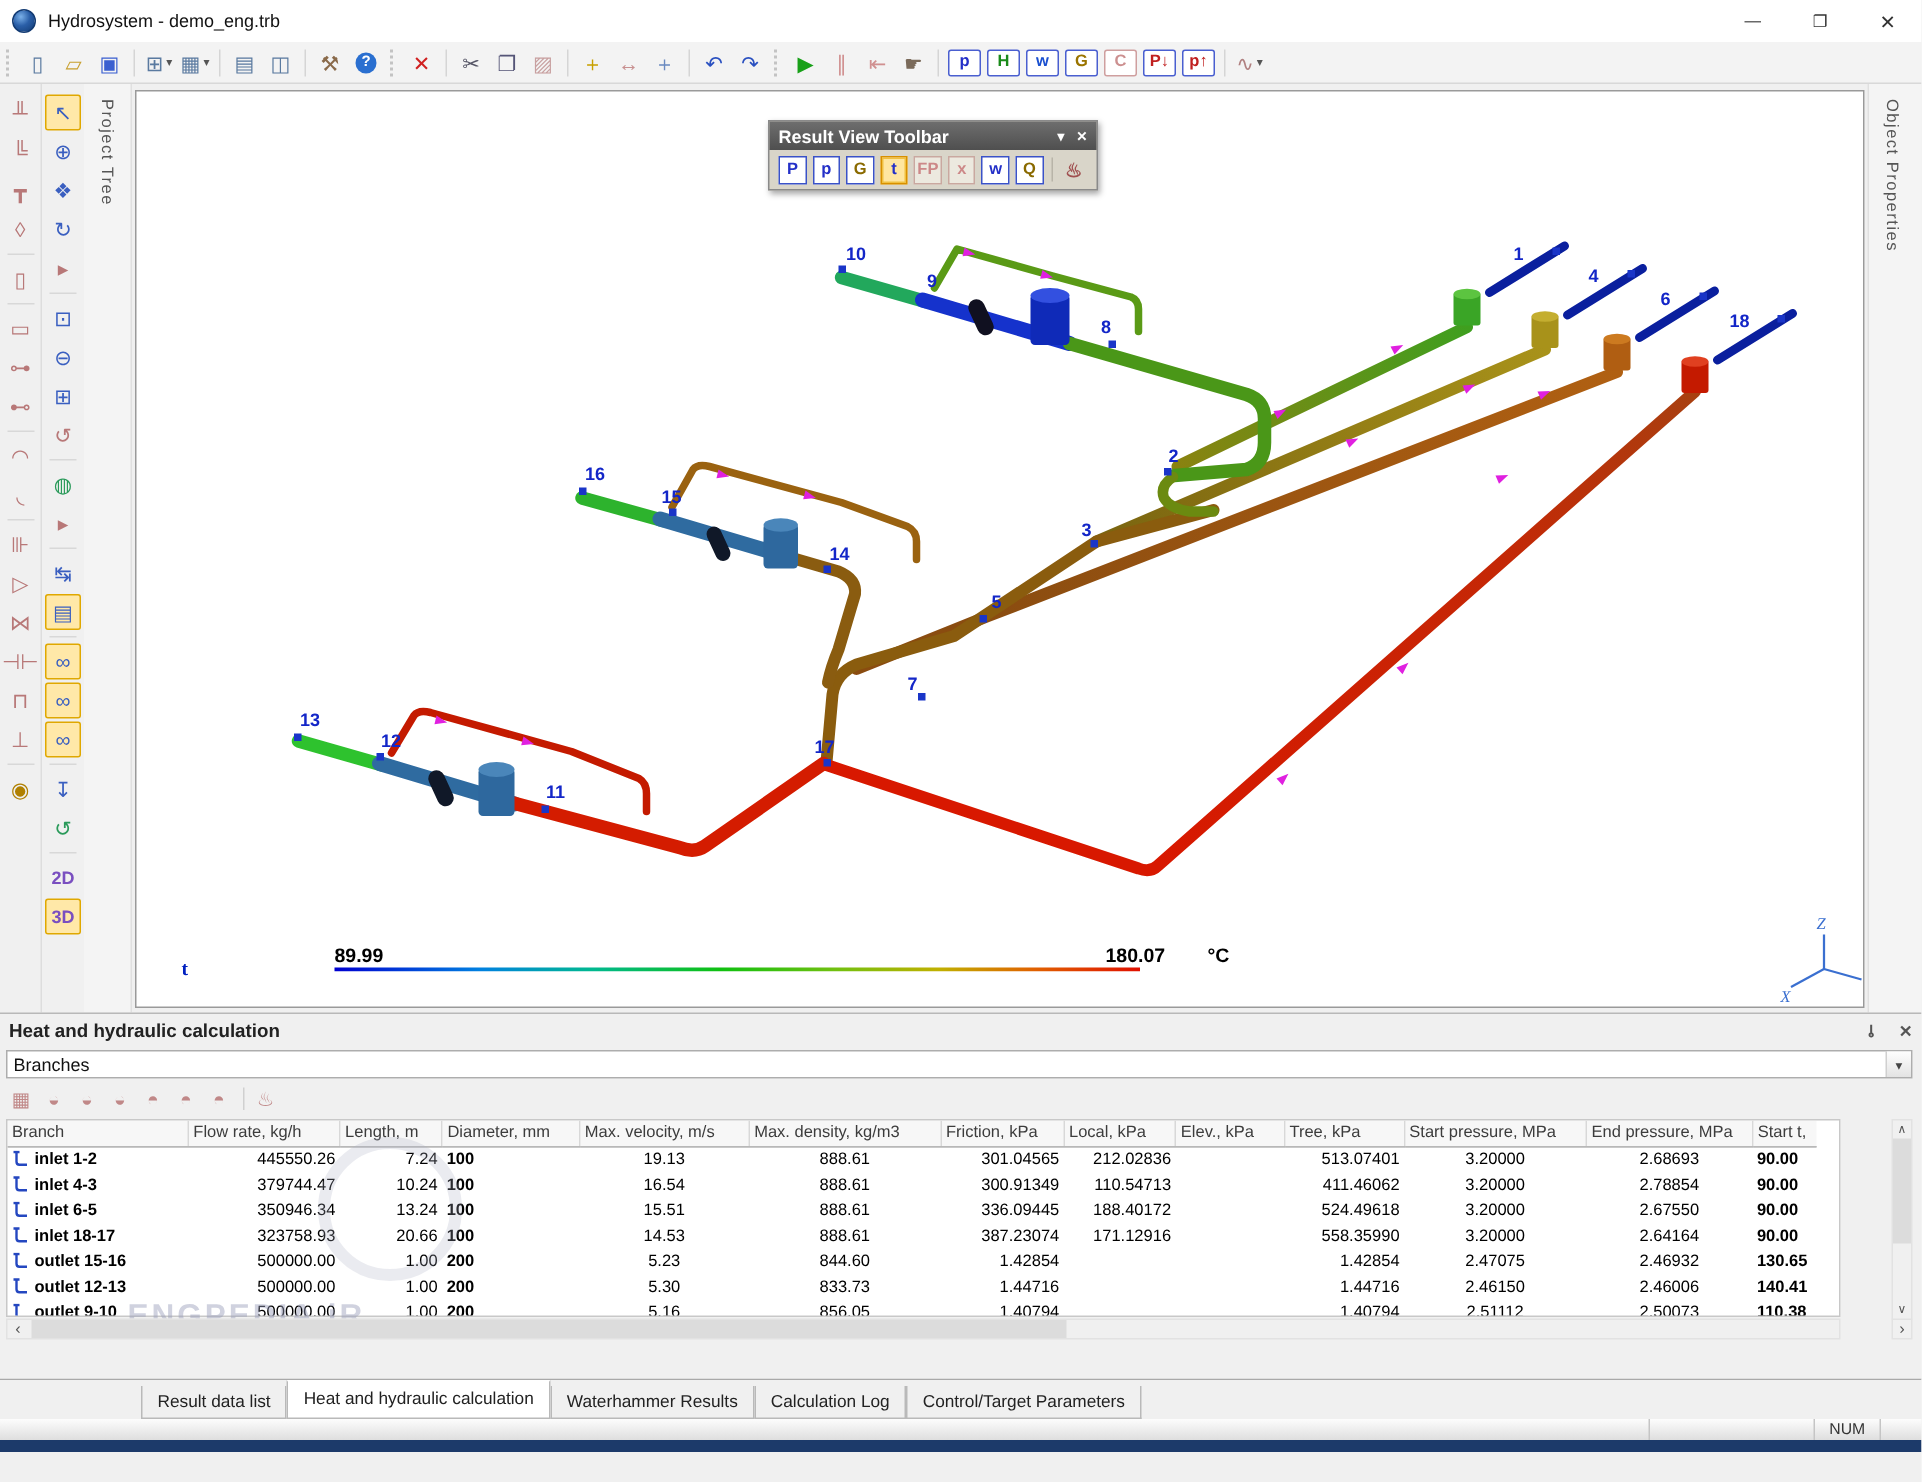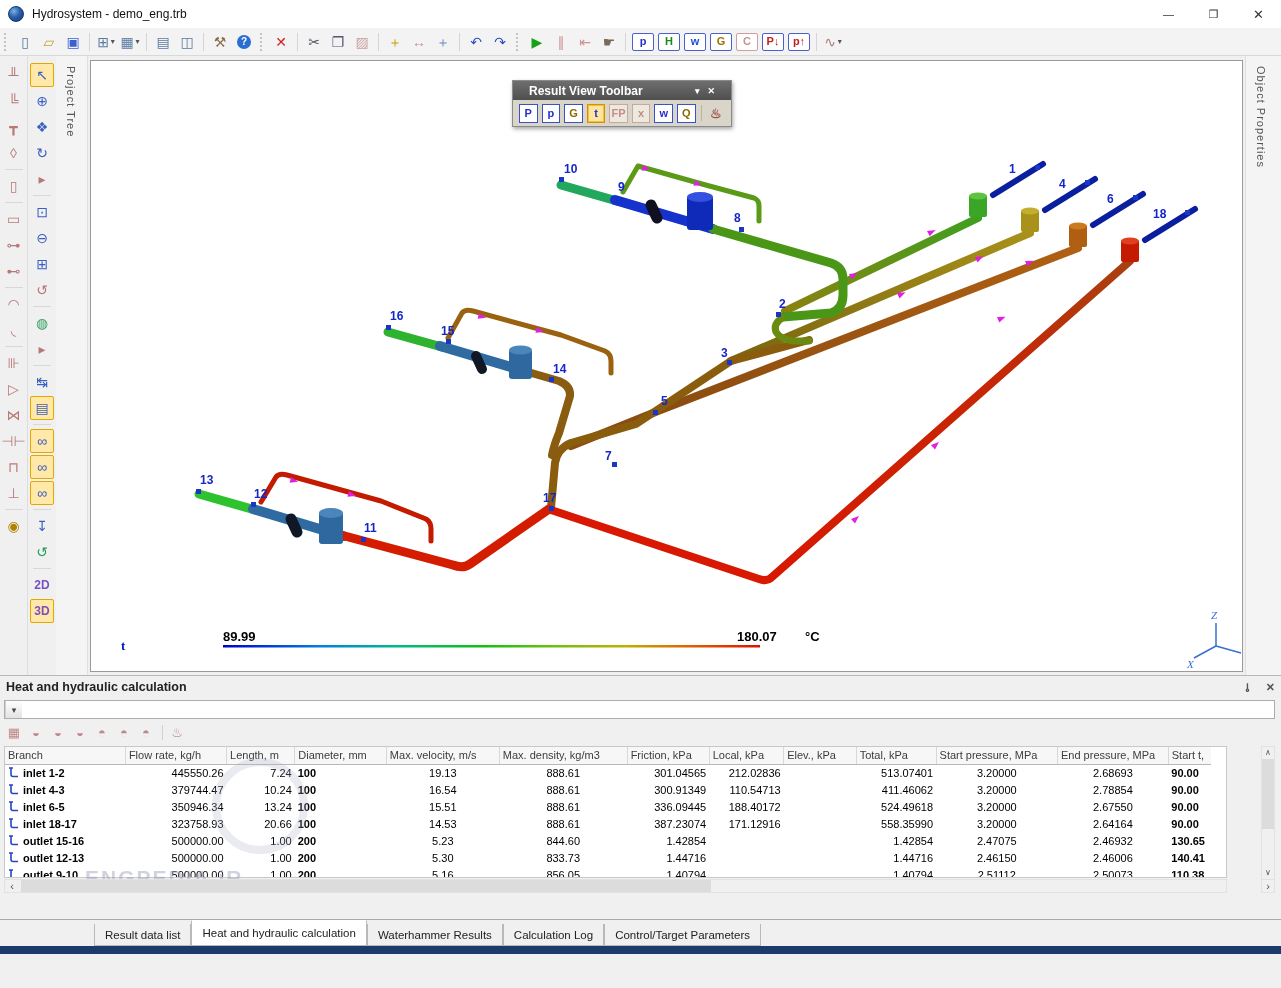--- a/index.html
+++ b/index.html
@@ -58,21 +58,21 @@
   .vtext { writing-mode:vertical-rl; padding-top:10px; margin-left:9px; letter-spacing:1px; }
 
   .canvas { flex:1; margin:4px 2px 3px 2px; background:#fff; border:1px solid #9a9a9a;
     position:relative; overflow:hidden; }
   .canvas svg { display:block; }
 
   
   .rvt { position:absolute; left:421px; top:19px; width:220px; border:1px solid #8a8a8a;
     box-shadow:1px 2px 4px rgba(0,0,0,.35); background:#d9d5c9; }
   .rvt-title { height:19px; background:linear-gradient(#6e6e6e,#4f4f4f); color:#fff;
-    font-size:12px; font-weight:bold; display:flex; align-items:center; padding:0 16px; }
+    font-size:12px; font-weight:bold; display:flex; align-items:center; padding:0 6px; }
   .rvt-title .sp { flex:1; }
   .rvt-ctl { font-size:9px; margin-left:8px; color:#fff; }
   .rvt-body { height:26px; display:flex; align-items:center; padding:0 4px; }
   .rvt-btn { width:20px; height:19px; border:1px solid #3a52c8; background:#fff; margin:0 2px;
     display:flex; align-items:center; justify-content:center; font-size:11px; font-weight:bold; }
   .rvt-btn.active { background:#ffe6a0; border:1px solid #d89000; box-shadow:0 0 0 1px #f0c040 inset; }
   .rvt-btn.disabled { border-color:#c9a8a0; color:#c88; background:#ece9df; }
   .rvt-btn.plain { border:none; background:transparent; font-size:13px; }
   .rvt-sep { width:1px; height:16px; background:#b8b4a8; margin:0 3px; }
 
@@ -511,20 +511,21 @@
   </div>
 
   <div class="panel">
     <div class="panel-header">
       <span>Heat and hydraulic calculation</span>
       <span style="flex:1"></span>
       <span class="panel-hbtn pin">⊸</span>
       <span class="panel-hbtn">✕</span>
     </div>
     <div class="combo">
+      <span class="combo-text">Branches</span>
       <span class="combo-arrow">▾</span>
     </div>
     <div class="picons">
         <div class="picon">▦</div>
         <div class="picon">◒</div>
         <div class="picon">◒</div>
         <div class="picon">◒</div>
         <div class="picon">◓</div>
         <div class="picon">◓</div>
         <div class="picon">◓</div>
@@ -553,21 +554,21 @@
             <tr id="thead-row">
               <th>Branch</th>
               <th>Flow rate, kg/h</th>
               <th>Length, m</th>
               <th>Diameter, mm</th>
               <th>Max. velocity, m/s</th>
               <th>Max. density, kg/m3</th>
               <th>Friction, kPa</th>
               <th>Local, kPa</th>
               <th>Elev., kPa</th>
-              <th>Total, kPa</th>
+              <th>Tree, kPa</th>
               <th>Start pressure, MPa</th>
               <th>End pressure, MPa</th>
               <th>Start t,</th>
             </tr>
           </thead>
         <tbody id="tbody">
             <tr>
               <td class="al">
                 <div class="brname">
                   <svg width="11" height="11">
@@ -743,14 +744,20 @@
   </div>
 
   <div class="tabs">
       <div class="tab">Result data list</div>
       <div class="tab active">Heat and hydraulic calculation</div>
       <div class="tab">Waterhammer Results</div>
       <div class="tab">Calculation Log</div>
       <div class="tab">Control/Target Parameters</div>
     </div>
 
+  <div class="statusbar">
+    <div class="sb-fill"></div>
+    <div class="sb-cell sb-a"></div>
+    <div class="sb-cell sb-num">NUM</div>
+    <div class="sb-cell sb-b"></div>
+  </div>
   <div class="strip"></div>
 </div>
 
 </body></html>

